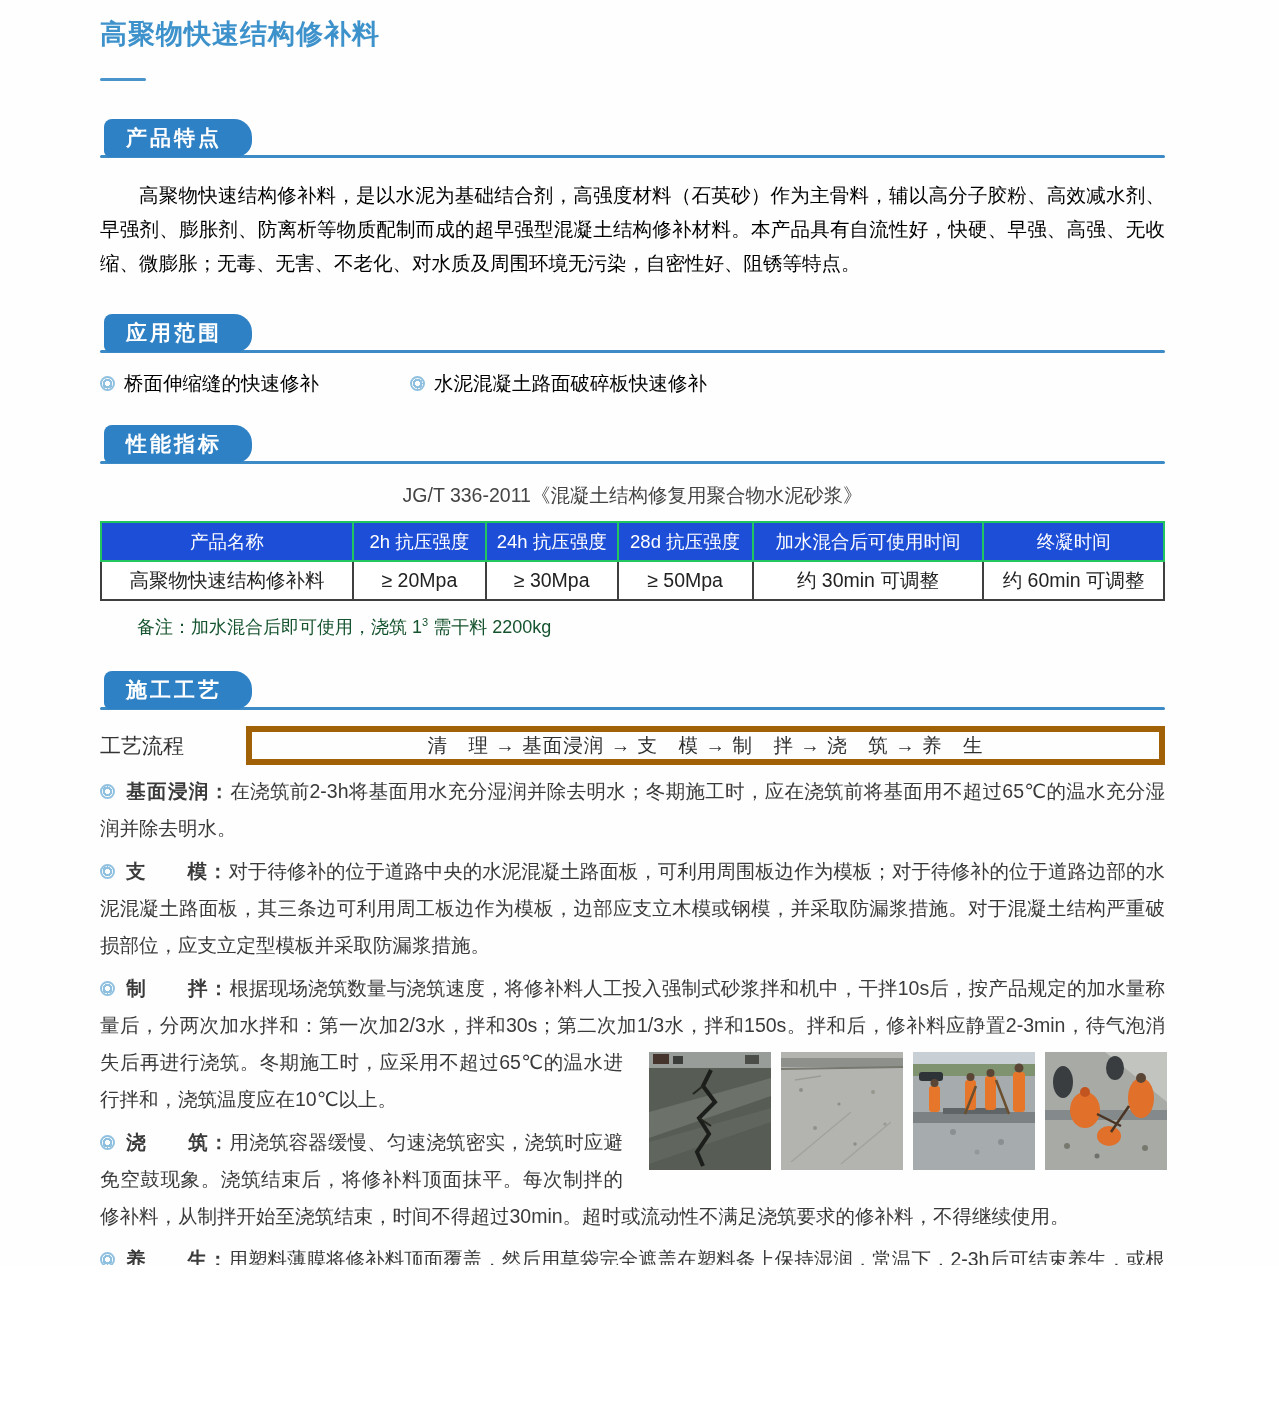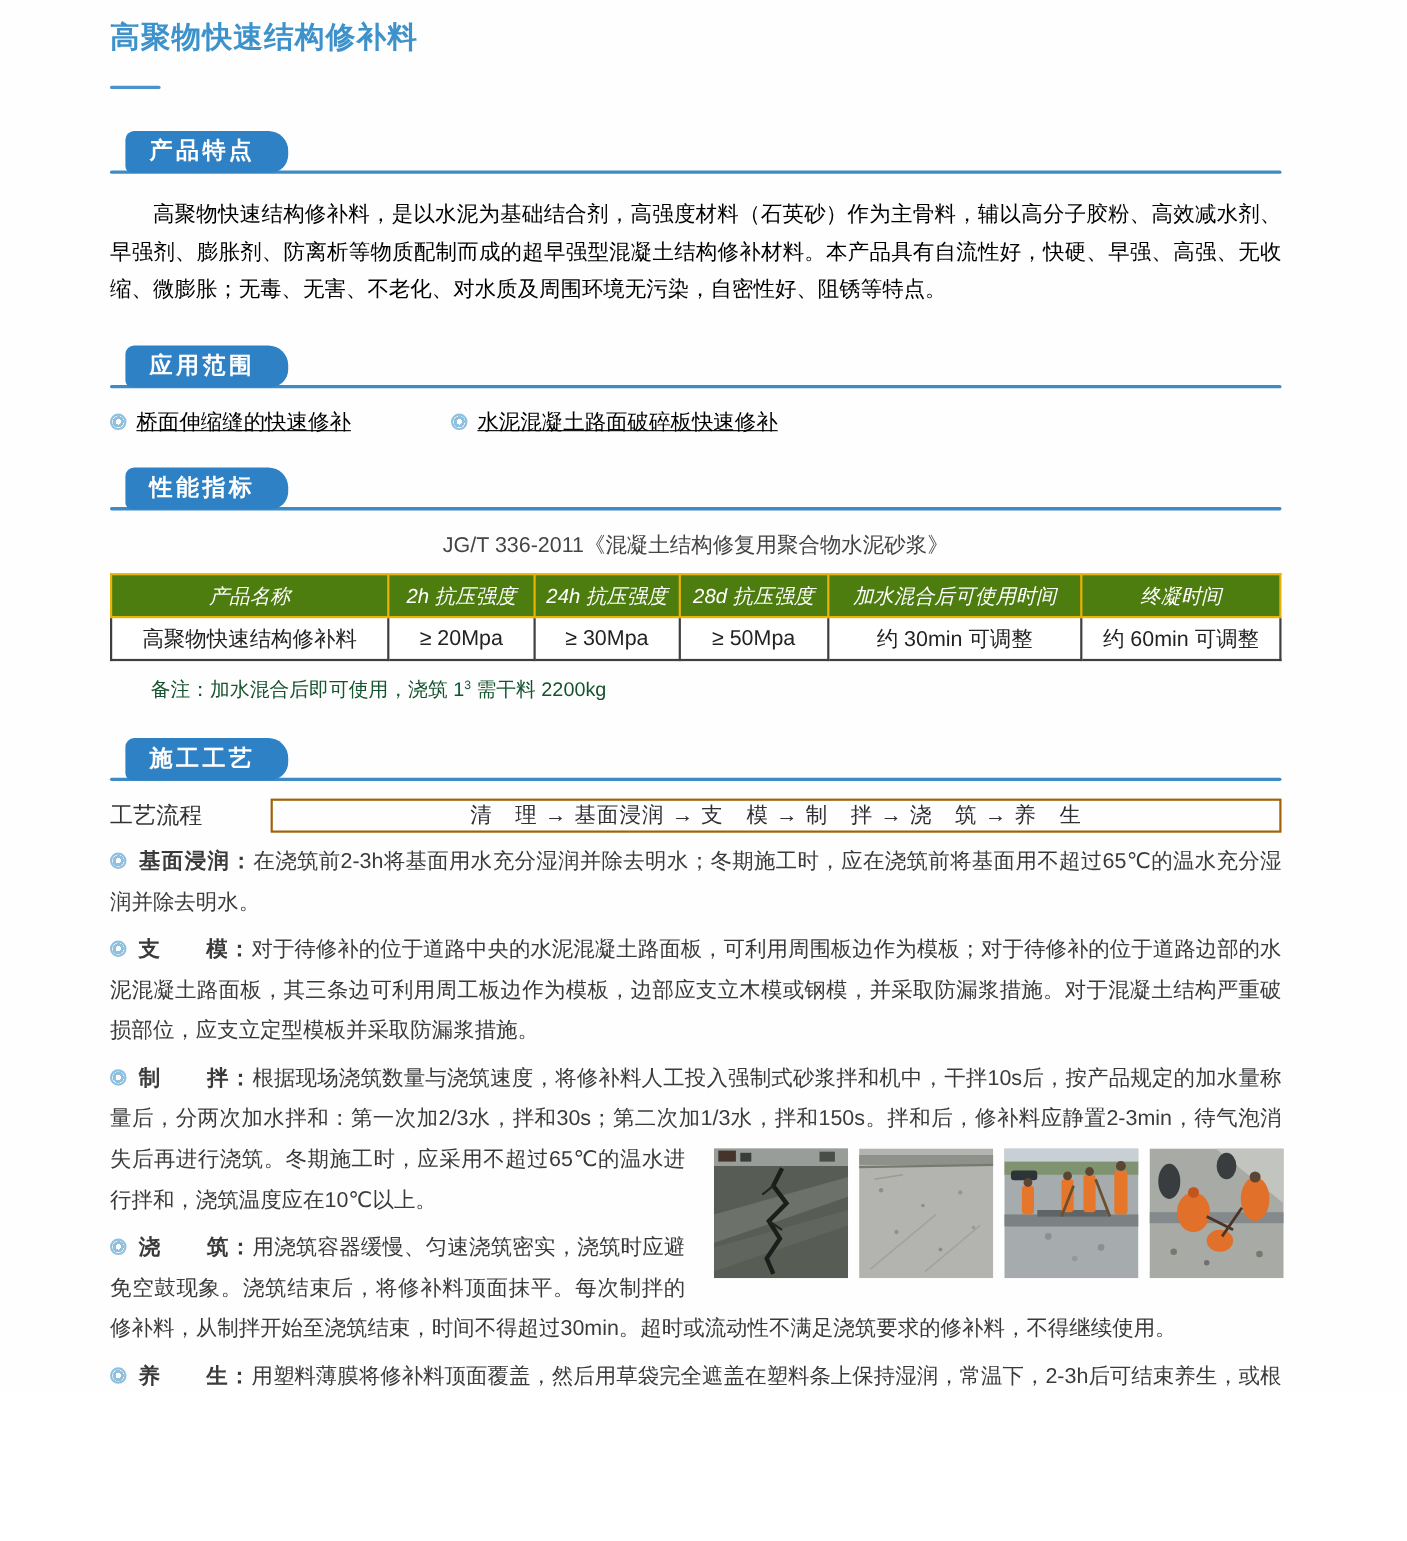--- a/index.html
+++ b/index.html
@@ -6,51 +6,51 @@
   html,body { background: #ffffff; }
   body { font-family: "Liberation Sans", "DejaVu Sans", sans-serif; }
   .page { position: relative; width: 1279px; height: 1265px; background: #fefefe; overflow: hidden; }
   .content { position: relative; padding: 16px 114px 0 100px; }
 
   .doc-title { font-size: 27px; font-weight: bold; color: #3e92cb; letter-spacing: 1px; }
   .title-underline { width: 46px; height: 3px; background: #4a94cc; margin-top: 26px; border-radius: 2px; }
 
   .sec-head { position: relative; height: 41px; clear: both; }
   .sec-head .rule { position: absolute; left: 0; right: 0; bottom: 0; height: 3px; background: #3d8bc6; border-radius: 2px; }
-  .sec-head .tab { position: absolute; left: 14px; bottom: 1px; height: 38px; line-height: 38px;
+  .sec-head .tab { position: absolute; left: 4px; bottom: 1px; height: 38px; line-height: 38px;
       padding: 0 30px 0 22px; background: #2e81c4; color: #ffffff; font-size: 21px; font-weight: bold;
       letter-spacing: 3px; border-radius: 8px 18px 16px 6px; }
 
   .body-text { color: #000000; font-size: 19.5px; }
 
   .features-p { margin-top: 20px; text-indent: 2em; text-align: justify; line-height: 34px; }
 
   .dot { display: inline-block; flex: none; width: 15px; height: 15px; border-radius: 50%;
       border: 2px solid #8fc0df;
       background: radial-gradient(circle at center, #ffffff 0 2.5px, #8fc0df 2.5px 5px, #ffffff 5px); }
 
-  .scope-list { display: flex; margin-top: 17px; text-decoration: underline; }
+  .scope-list { display: flex; margin-top: 17px; }
   .scope-item { display: flex; align-items: center; }
   .scope-item .dot { margin-right: 9px; }
   .scope-item:first-child { width: 310px; }
 
   .standard-line { margin-top: 18px; text-align: center; color: #444; font-size: 19.5px; }
 
   table.perf { width: 100%; border-collapse: collapse; table-layout: fixed; margin-top: 12px; }
-  table.perf th { background: #4d7c0f; color: #ffffff; font-weight: normal; font-size: 18.5px;
-      padding: 6px 3px; border: 2px solid #eab308; font-style: italic; }
+  table.perf th { background: #1d4ed8; color: #ffffff; font-weight: normal; font-size: 18.5px;
+      padding: 6px 3px; border: 2px solid #22c55e; }
   table.perf td { background: #ffffff; color: #222; font-size: 19.5px; text-align: center;
       padding: 5px 3px; border: 2px solid #3f3f3f; }
 
   .remark { margin-top: 14px; font-size: 18px; color: #14532d; margin-left: 37px; }
   .remark sup { font-size: 11px; }
 
   .flow-row { display: flex; align-items: center; margin-top: 16px; }
   .flow-label { width: 146px; flex: none; font-size: 21px; color: #333; line-height: 30px; }
-  .flow-box { flex: 1; border: 2px solid #a16207; text-align: center; font-size: 19.5px;
+  .flow-box { flex: 1; border: 6px solid #a16207; text-align: center; font-size: 19.5px;
       line-height: 27px; color: #2f2f2f; letter-spacing: 1px; }
 
   .steps { margin-top: 8px; }
   .step { margin-top: 6px; text-align: justify; line-height: 37px; color: #3a3a3a; font-size: 19.5px; }
   .step .dot { margin-right: 11px; vertical-align: -1px; }
   .step .step-label { letter-spacing: 1px; font-weight: bold; }
 
   .photos { float: right; width: 516px; margin: 8px 0 4px 26px; display: flex; gap: 10px; }
   .photo { width: 122px; height: 118px; flex: none; display: block; }
 

